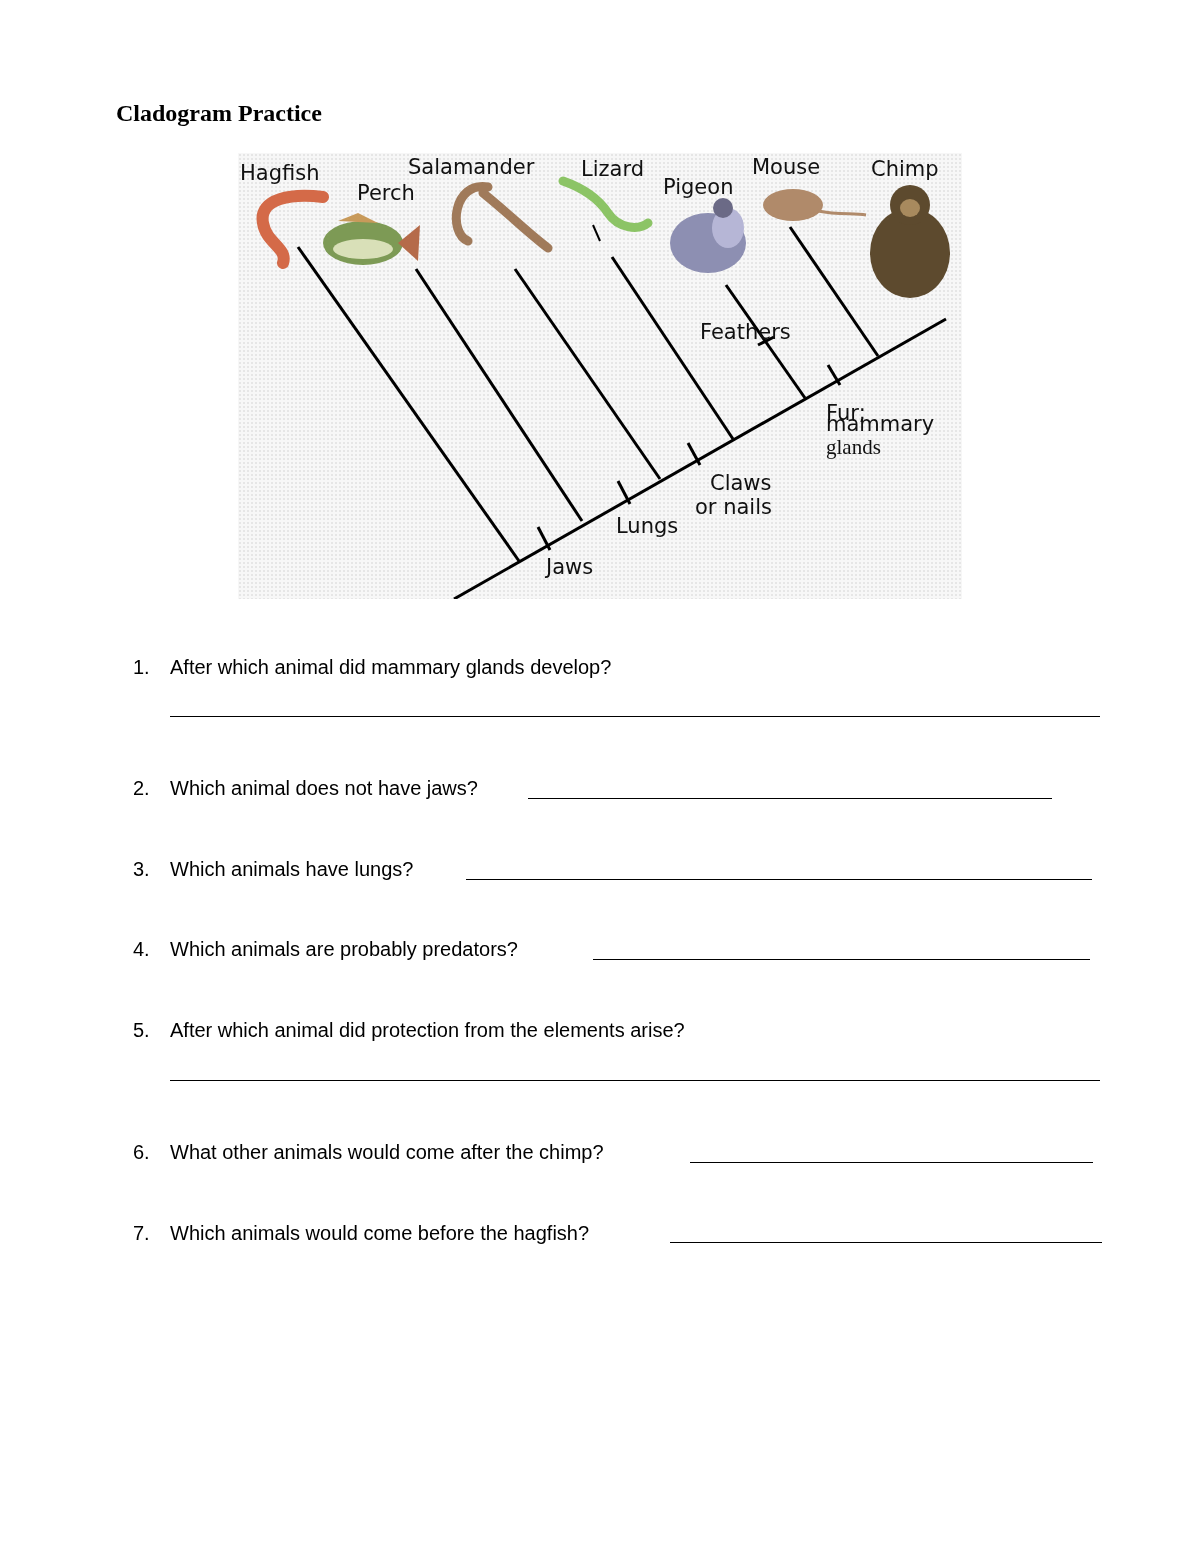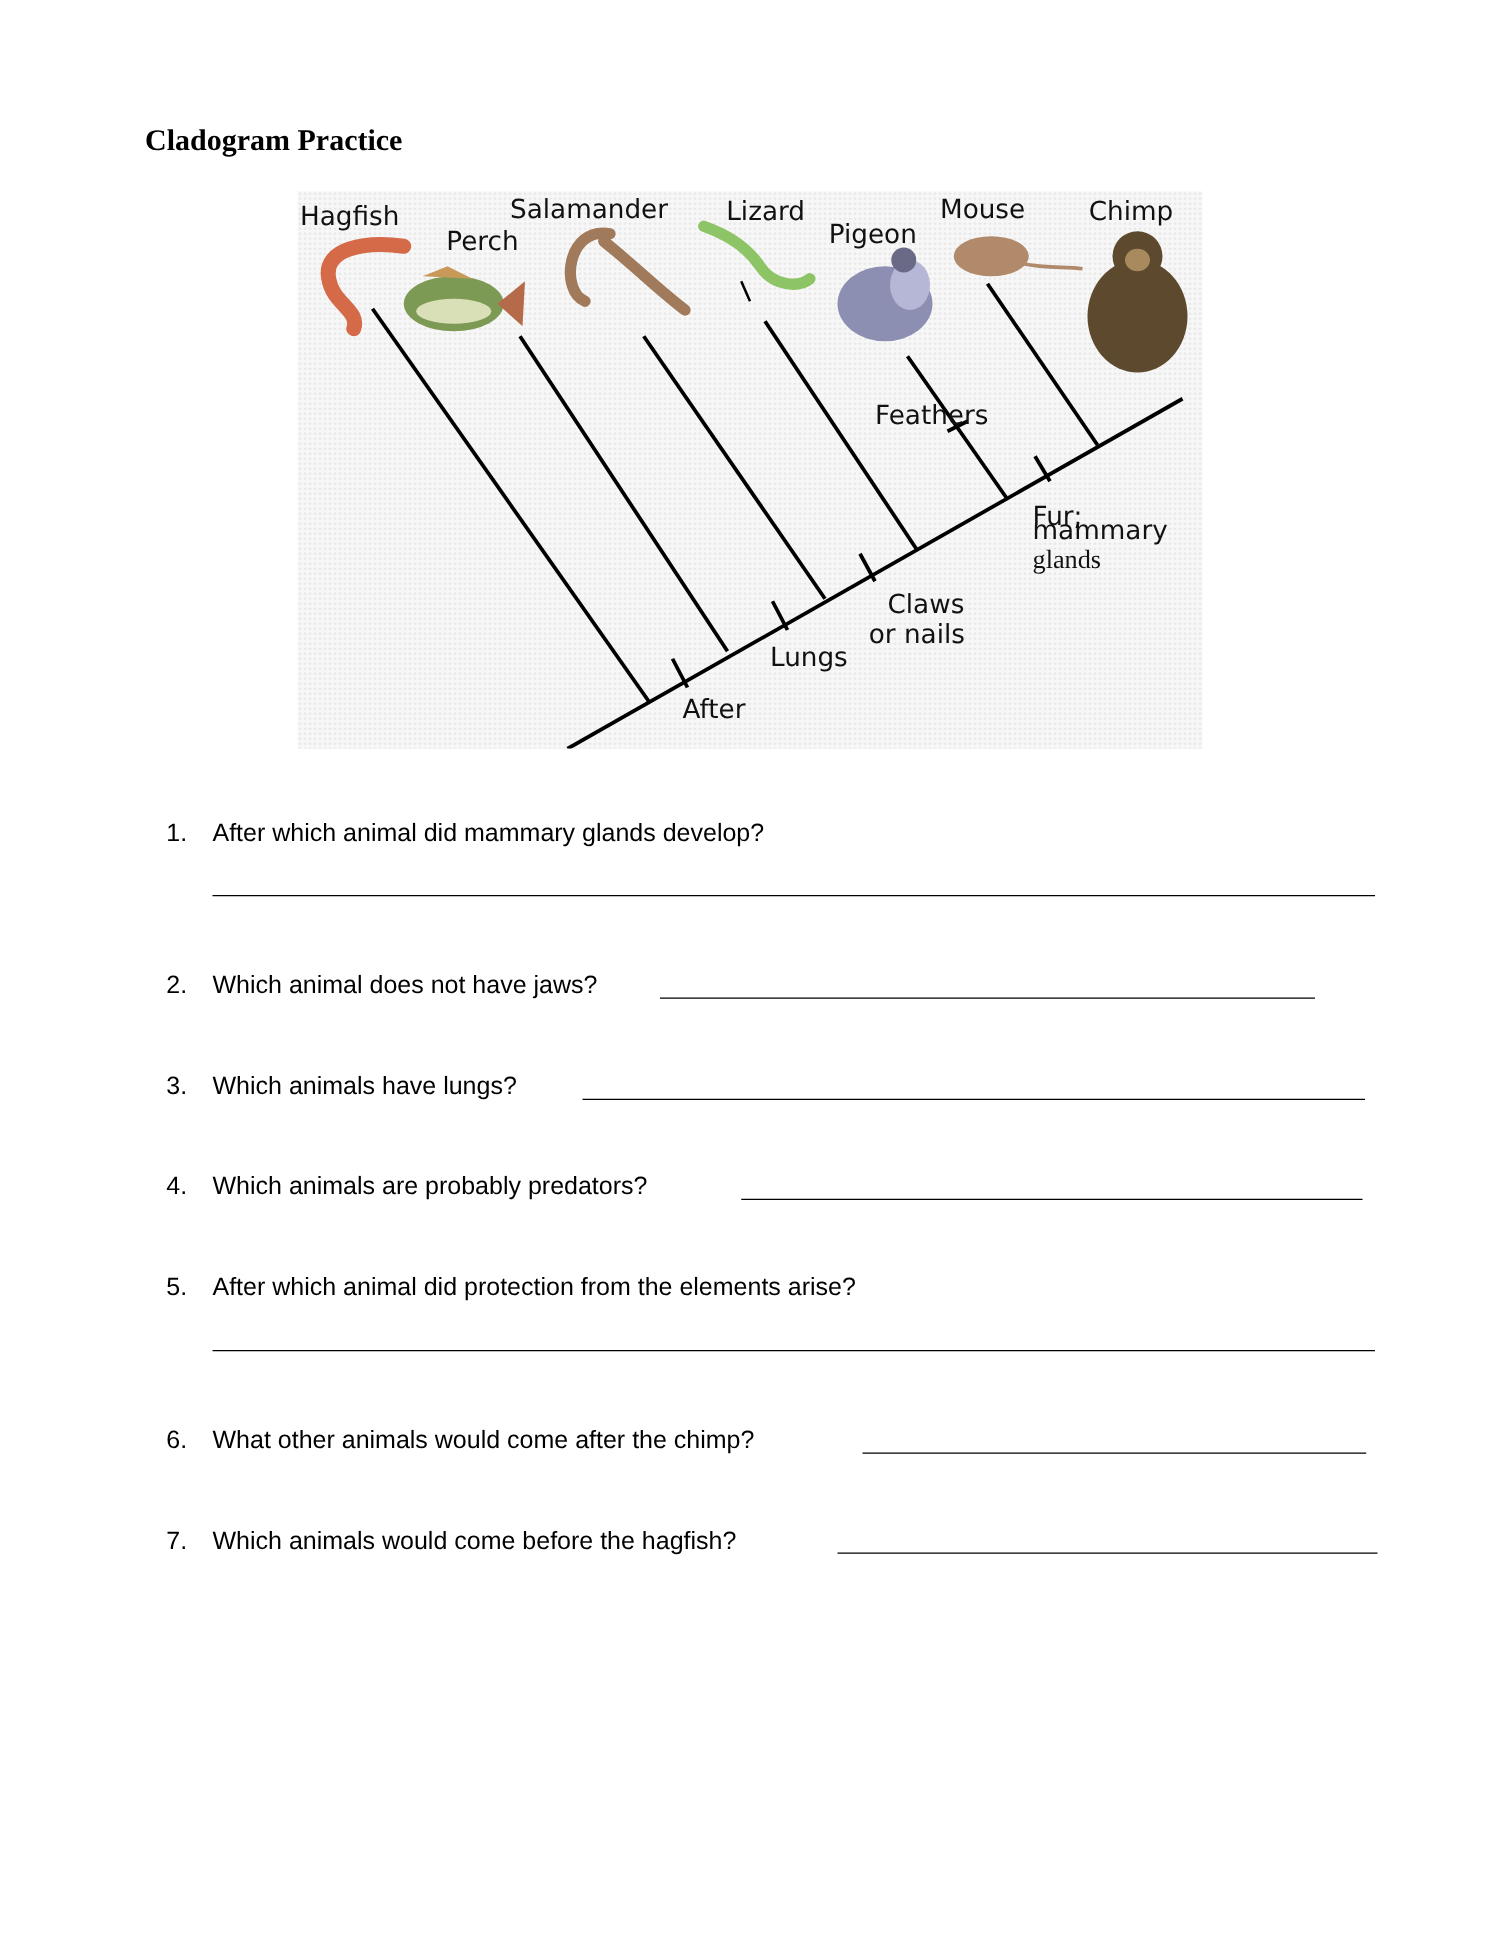--- a/index.html
+++ b/index.html
@@ -73,21 +73,21 @@
   <div class="lbl" style="left:514px; top:3px;">Mouse</div>
   <div class="lbl" style="left:633px; top:5px;">Chimp</div>
 
   <div class="lbl" style="left:462px; top:168px;">Feathers</div>
   <div class="lbl" style="left:588px; top:237px;margin-top:12px;">Fur;</div>
   <div class="lbl" style="left:588px; top:260px;">mammary</div>
   <div class="lbl" style="left:588px; top:283px;font-family:Liberation Serif, serif;">glands</div>
   <div class="lbl" style="left:472px; top:319px;">Claws</div>
   <div class="lbl" style="left:457px; top:343px;">or nails</div>
   <div class="lbl" style="left:378px; top:362px;">Lungs</div>
-  <div class="lbl" style="left:308px; top:403px;">After</div>
+  <div class="lbl" style="left:308px; top:403px;">Jaws</div>
 </div>
 
 <div class="q" style="left:133px; top:656px;">
   <span class="num">1.</span>
   <span class="txt">After which animal did mammary glands develop?</span>
 </div>
 <div class="blank" style="left:170px; top:716px; width:930px;"></div>
 
 <div class="q" style="left:133px; top:777px;">
   <span class="num">2.</span>

